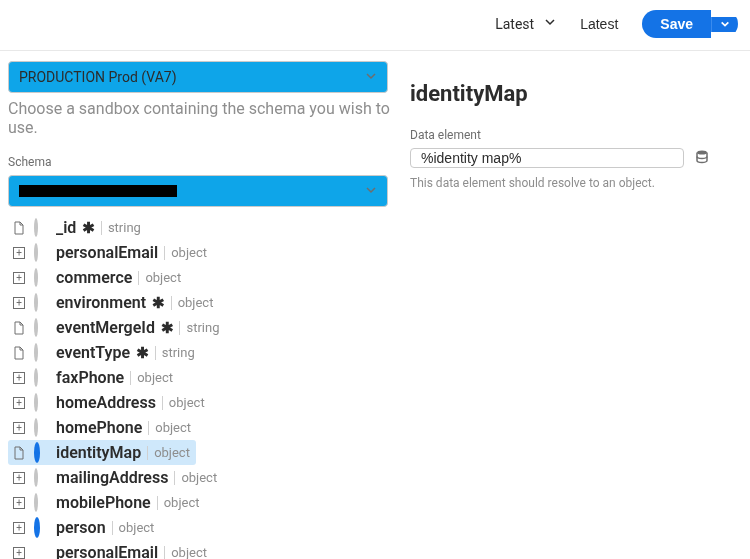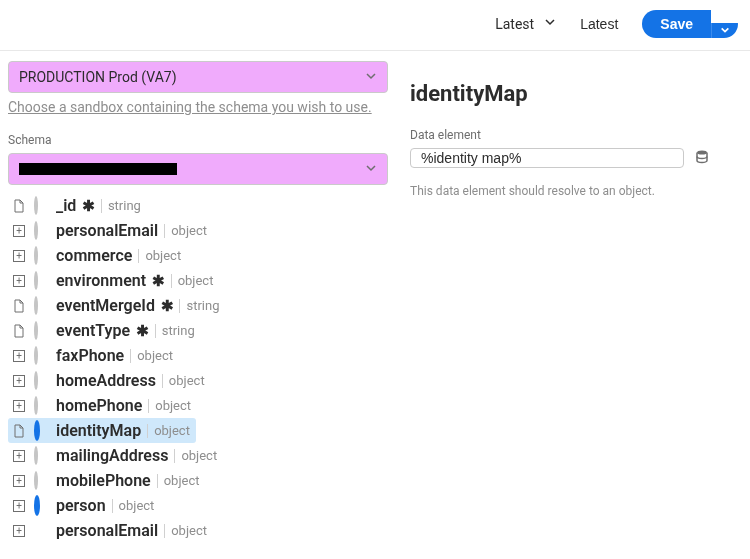--- a/index.html
+++ b/index.html
@@ -31,21 +31,21 @@
   .chevron-down svg { display:block; }
   .cancel-btn {
     background: none;
     border: none;
     font-size: 14px;
     color: #2c2c2c;
     cursor: pointer;
   }
   .save-group {
     display: flex;
-    align-items: flex-end;
+    align-items: center;
     border-radius: 16px;
     overflow: hidden;
   }
   .save-btn {
     background: #1473e6;
     color: #fff;
     border: none;
     font-size: 14px;
     font-weight: 600;
     padding: 6px 18px;
@@ -74,34 +74,33 @@
   .field-label {
     font-size: 12px;
     color: #6e6e6e;
     margin: 4px 0 6px 0;
   }
   .select {
     width: 380px;
     height: 32px;
     border: 1px solid #cacaca;
     border-radius: 4px;
-    background: #f0abfc;
+    background: #0ea5e9;
     display: flex;
     align-items: center;
     justify-content: space-between;
     padding: 0 10px;
     font-size: 14px;
     color: #2c2c2c;
     cursor: pointer;
   }
   .help-text {
-    font-size: 14px;
+    font-size: 16px;
     color: #8e8e8e;
     margin: 6px 0 18px 0;
-    text-decoration: underline;
   }
   .redacted {
     display: inline-block;
     width: 158px;
     height: 12px;
     background: #000;
   }
 
   
   .tree { margin-top: 8px; }
@@ -197,21 +196,21 @@
     border: 1px solid #cacaca;
     border-radius: 4px;
     padding: 0 10px;
     font-size: 14px;
     color: #2c2c2c;
   }
   .db-icon { color:#6e6e6e; }
   .panel-help {
     font-size: 12px;
     color: #8e8e8e;
-    margin-top: 16px;
+    margin-top: 8px;
   }
 </style>
 </head>
 <body>
 
 <div class="header">
   <div class="version-picker">
     <span>Latest</span>
     <span class="chevron-down">
       <svg width="12" height="12" viewBox="0 0 12 12">

